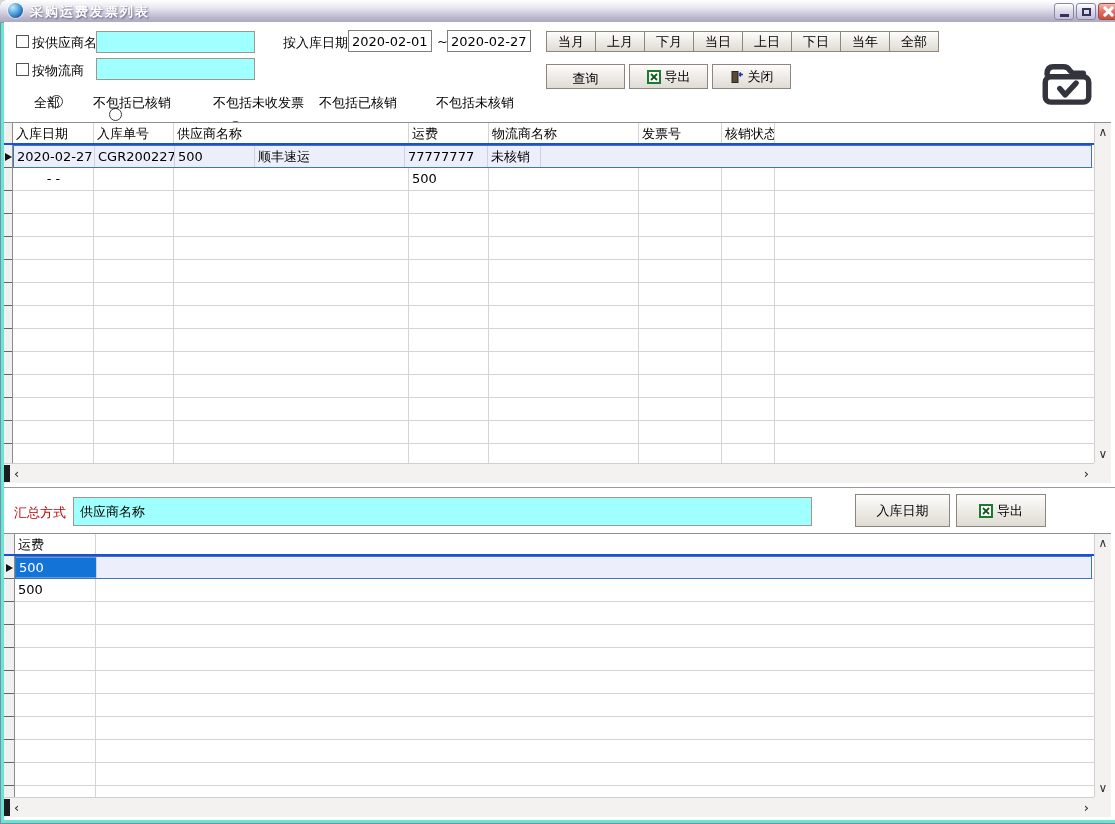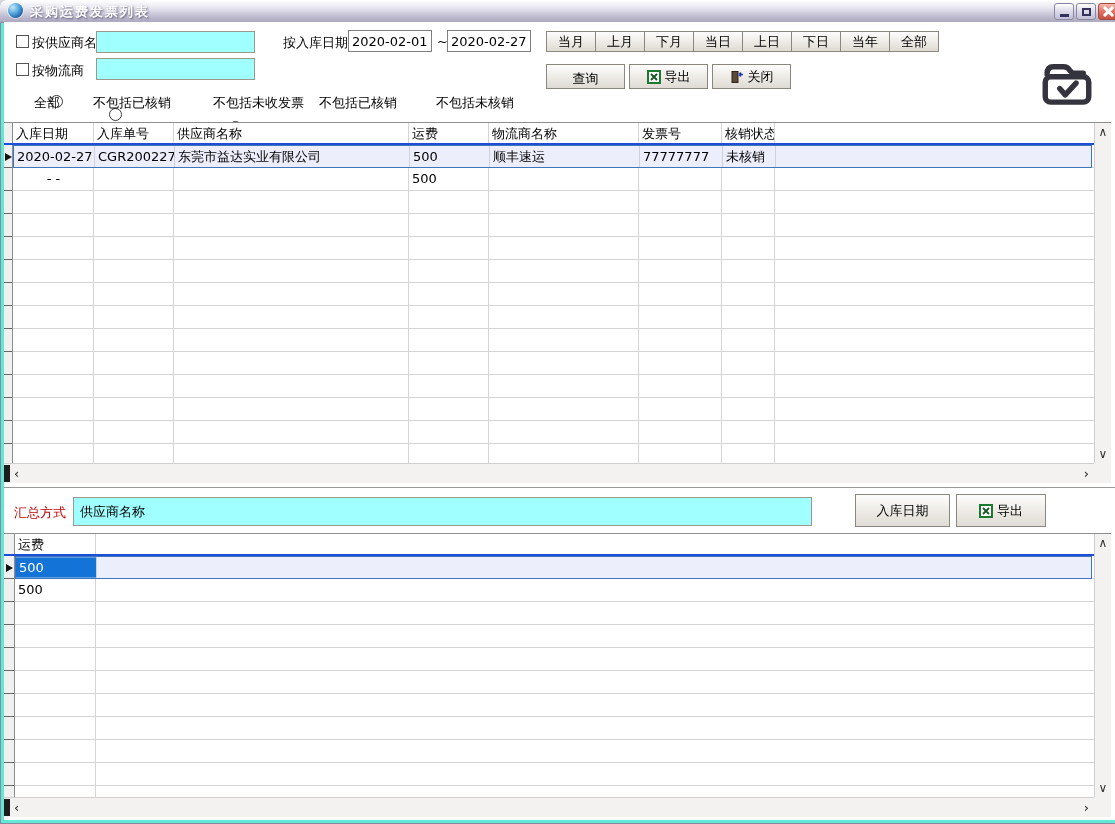--- a/index.html
+++ b/index.html
@@ -171,21 +171,20 @@
           <div class="vc m-c4"></div>
           <div class="vc m-c5"></div>
           <div class="vc m-c6"></div>
           <div class="vc m-c7"></div>
           <div class="vc m-fill" style="border-right:none;"></div>
       </div>
       <span class="rowptr" style="left:1px;top:8px;"></span>
       <div class="drow selrow" style="left:9px;top:0;width:1079px;">
         <div class="dc m-c1">2020-02-27</div>
         <div class="dc m-c2">CGR2002270</div>
-        <div class="dc m-c3">东莞市益达实业有限公司</div>
         <div class="dc m-c4 num">500</div>
         <div class="dc m-c5">顺丰速运</div>
         <div class="dc m-c6">77777777</div>
         <div class="dc m-c7">未核销</div>
         <div class="dc m-fill" style="border-right:none;"></div>
       </div>
       <div class="drow" style="left:0;top:23px;width:1088px;">
         <div class="dc m-ind" style="padding:0;"></div>
         <div class="dc m-c1 ctr">- -</div>
         <div class="dc m-c2"></div>

